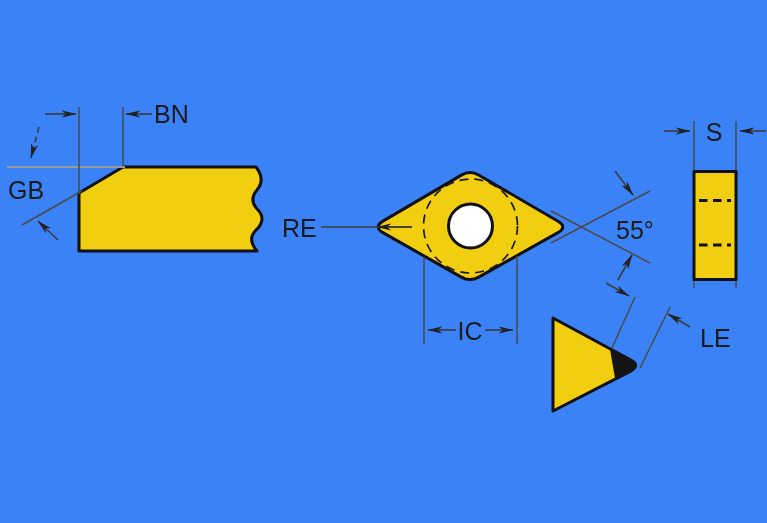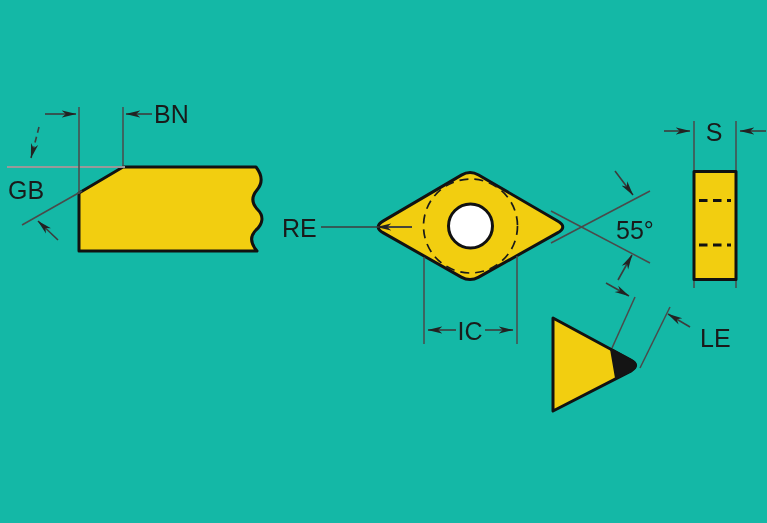--- a/index.html
+++ b/index.html
@@ -1,16 +1,16 @@
 <!DOCTYPE html>
 <html><head>
 <meta charset="utf-8">
 <style>
   html,body{margin:0;padding:0;background:#ffffff;}
-  .stage{position:relative;width:767px;height:523px;background:#14b8a6;overflow:hidden;
+  .stage{position:relative;width:767px;height:523px;background:#3b82f6;overflow:hidden;
          font-family:"Liberation Sans", sans-serif;}
   svg{display:block;}
   .lbl{font-family:"Liberation Sans", sans-serif;font-size:25px;fill:#1a1a1a;}
   .dim{stroke:#3c3c3c;stroke-width:1.6;fill:none;}
   .dimthin{stroke:#4a4a4a;stroke-width:1.5;fill:none;}
   .plane{stroke:#999999;stroke-width:1.8;fill:none;}
   .outl{stroke:#111111;stroke-width:3;stroke-linejoin:round;}
   .dashline{stroke:#111111;stroke-width:2.8;stroke-dasharray:8.5 5.5;fill:none;}
   .dashcirc{stroke:#1a1a1a;stroke-width:1.7;stroke-dasharray:9 6;fill:none;}
 </style>

